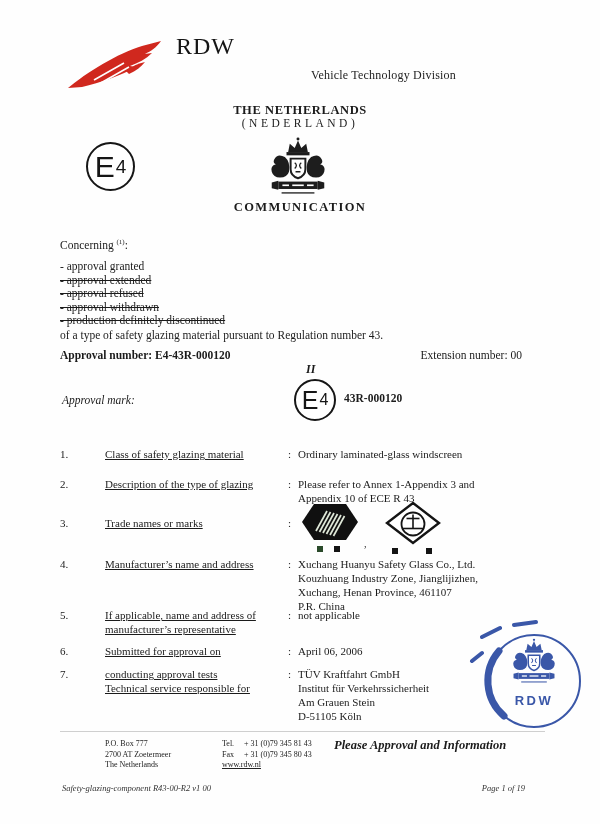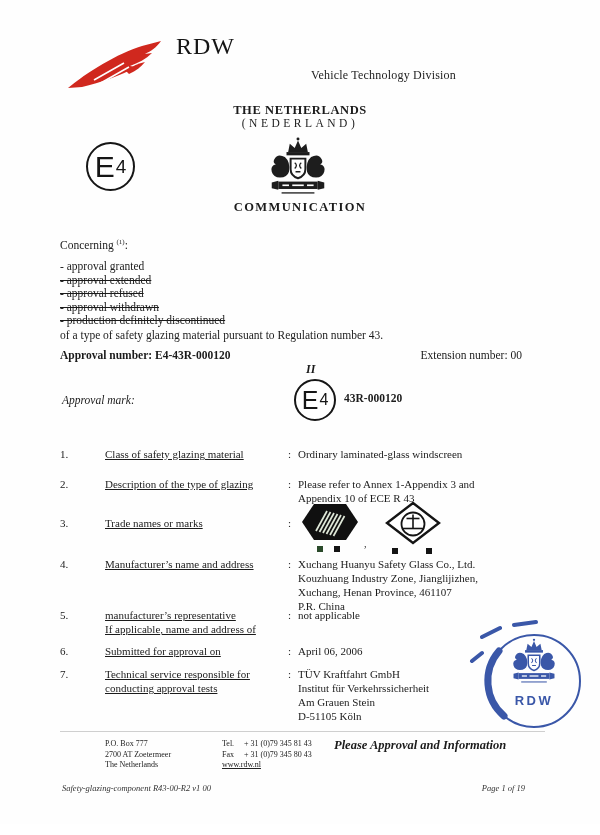--- a/index.html
+++ b/index.html
@@ -219,22 +219,22 @@
         <div>Kouzhuang Industry Zone, Jianglijizhen,</div>
         <div>Xuchang, Henan Province, 461107</div>
         <div>P.R. China</div>
       </div>
     </div>
   </div>
 
   <div class="abs item i5">
     <div class="num">5.</div>
     <div class="lbl">
+      <div>If applicable, name and address of</div>
       <div>manufacturer’s representative</div>
-      <div>If applicable, name and address of</div>
     </div>
     <div class="val">
       <span class="colon">:</span>
       <div>
           <div>not applicable</div>
         </div>
     </div>
   </div>
 
   <div class="abs item i6">
@@ -246,22 +246,22 @@
       <span class="colon">:</span>
       <div>
           <div>April 06, 2006</div>
         </div>
     </div>
   </div>
 
   <div class="abs item i7">
     <div class="num">7.</div>
     <div class="lbl">
+      <div>conducting approval tests</div>
       <div>Technical service responsible for</div>
-      <div>conducting approval tests</div>
     </div>
     <div class="val">
       <span class="colon">:</span>
       <div>
         <div>TÜV Kraftfahrt GmbH</div>
         <div>Institut für Verkehrssicherheit</div>
         <div>Am Grauen Stein</div>
         <div>D-51105 Köln</div>
       </div>
     </div>

